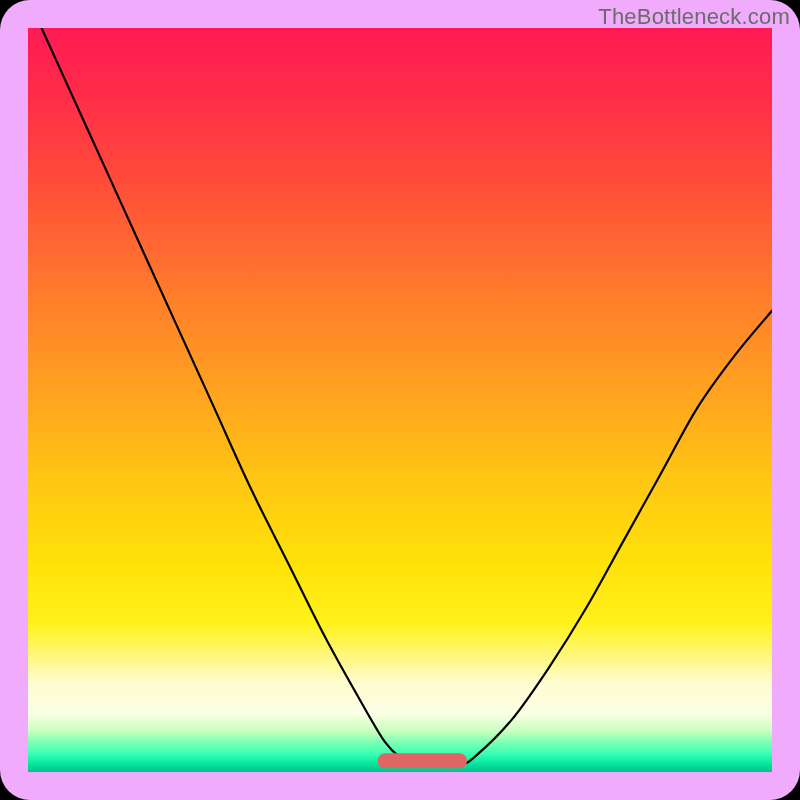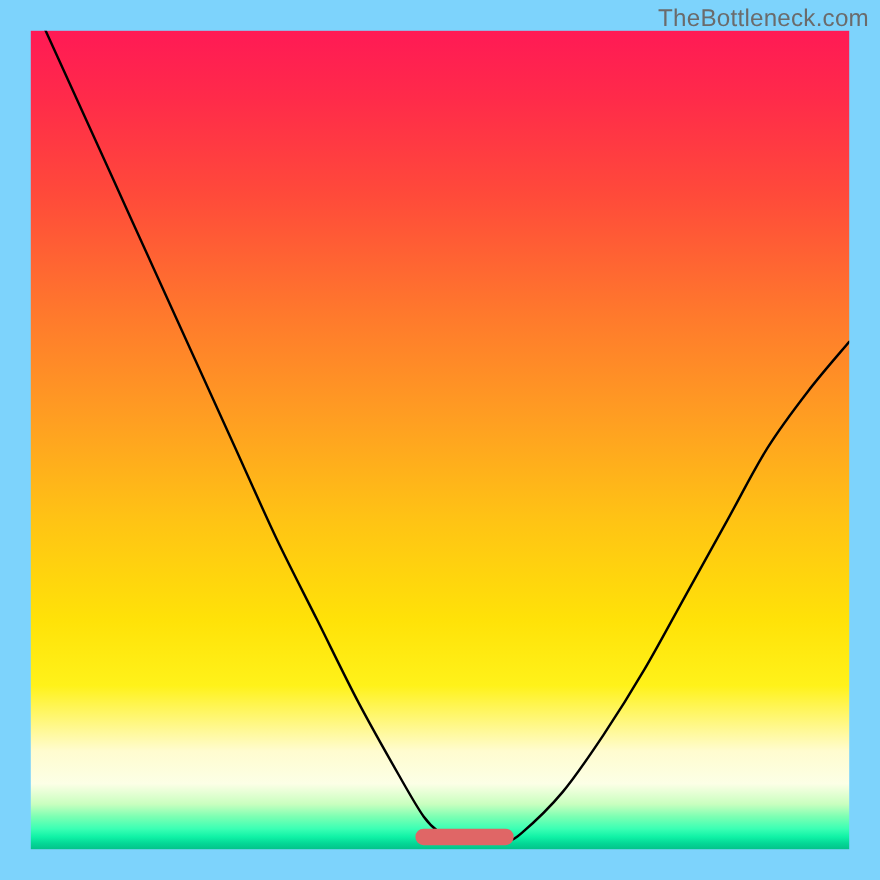--- a/index.html
+++ b/index.html
@@ -8,21 +8,22 @@
     width: 800px;
     height: 800px;
     overflow: hidden;
     background: #000;
     font-family: Arial, Helvetica, sans-serif;
   }
   .frame {
     position: relative;
     width: 800px;
     height: 800px;
-    background: #7dd3fc;
+    background: #f0abfc;
+    border-radius: 30px;
   }
   .plot {
     position: absolute;
     left: 28px;
     top: 28px;
     width: 744px;
     height: 744px;
     
     background: linear-gradient(
       to bottom,

